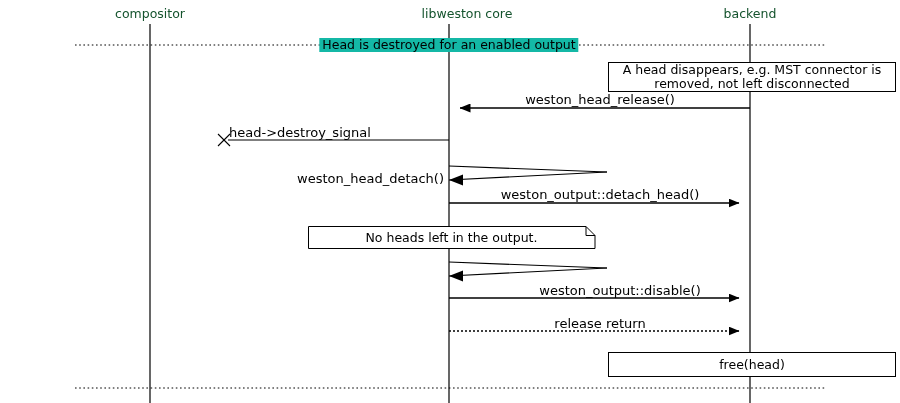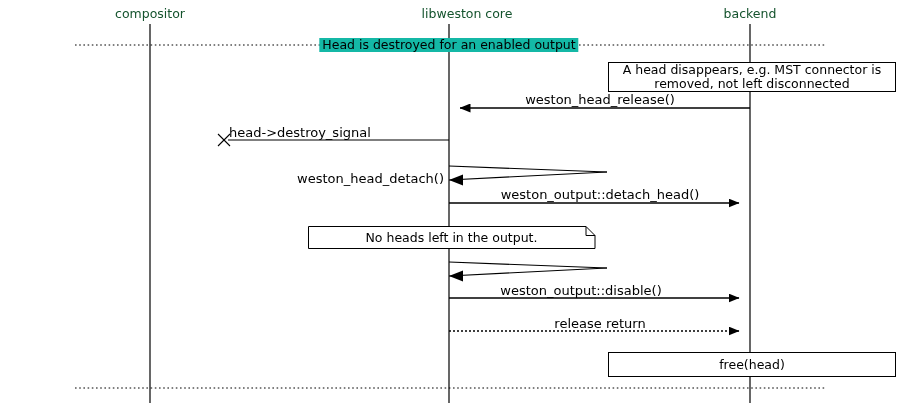--- a/index.html
+++ b/index.html
@@ -176,21 +176,21 @@
 
     <div class="msg-label right" style="left:444px; top:160px;margin-top:12px;">weston_head_detach()</div>
 
     <div class="msg-label center" style="left:600px; top:172px;margin-top:16px;">weston_output::detach_head()</div>
 
     <div class="note-box dogear" style="left:308px; top:227px; width:287px; height:22px;">
       <div class="dogear-text">No heads left in the output.</div>
     </div>
 
 
-    <div class="msg-label center" style="left:581px; top:284px;">weston_output::disable()</div>
+    <div class="msg-label center" style="left:620px; top:284px;">weston_output::disable()</div>
 
     <div class="msg-label center" style="left:600px; top:317px;">release return</div>
 
     <div class="note-box" style="left:608px; top:352px; width:288px; height:25px; border:none; background:transparent;">
       <div class="note-inner">free(head)</div>
     </div>
 
 
   </div>
 </div>

